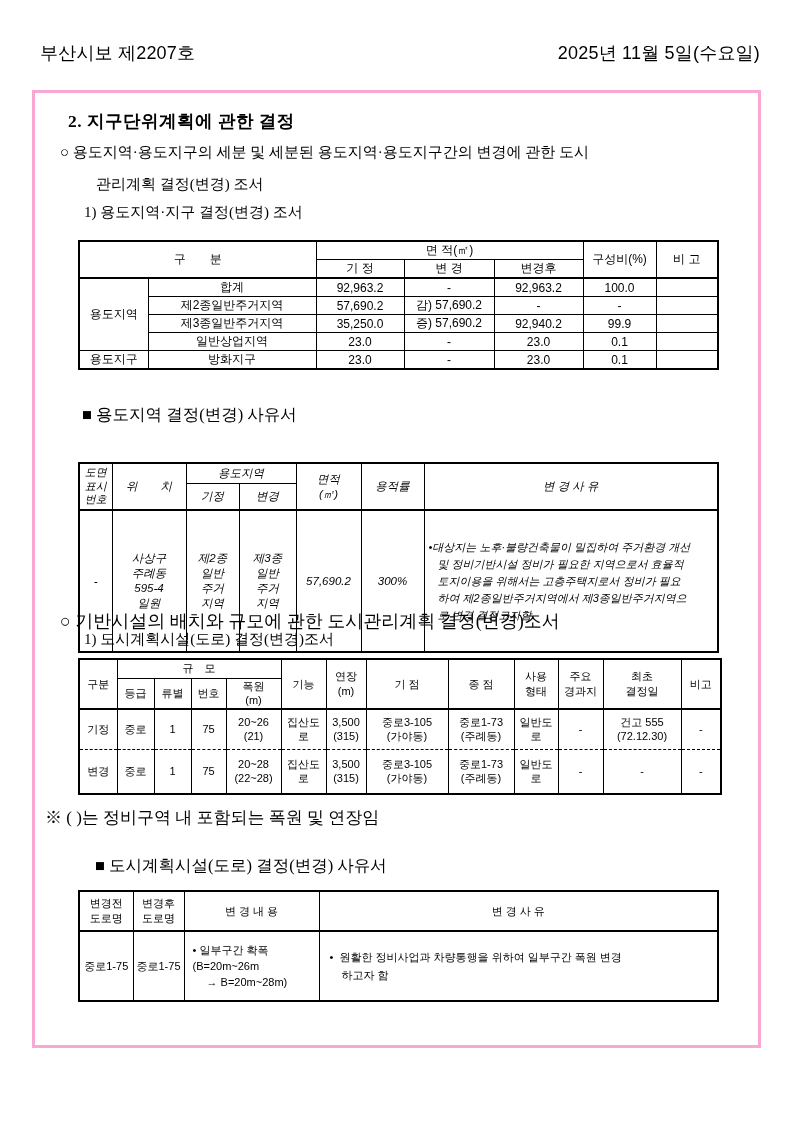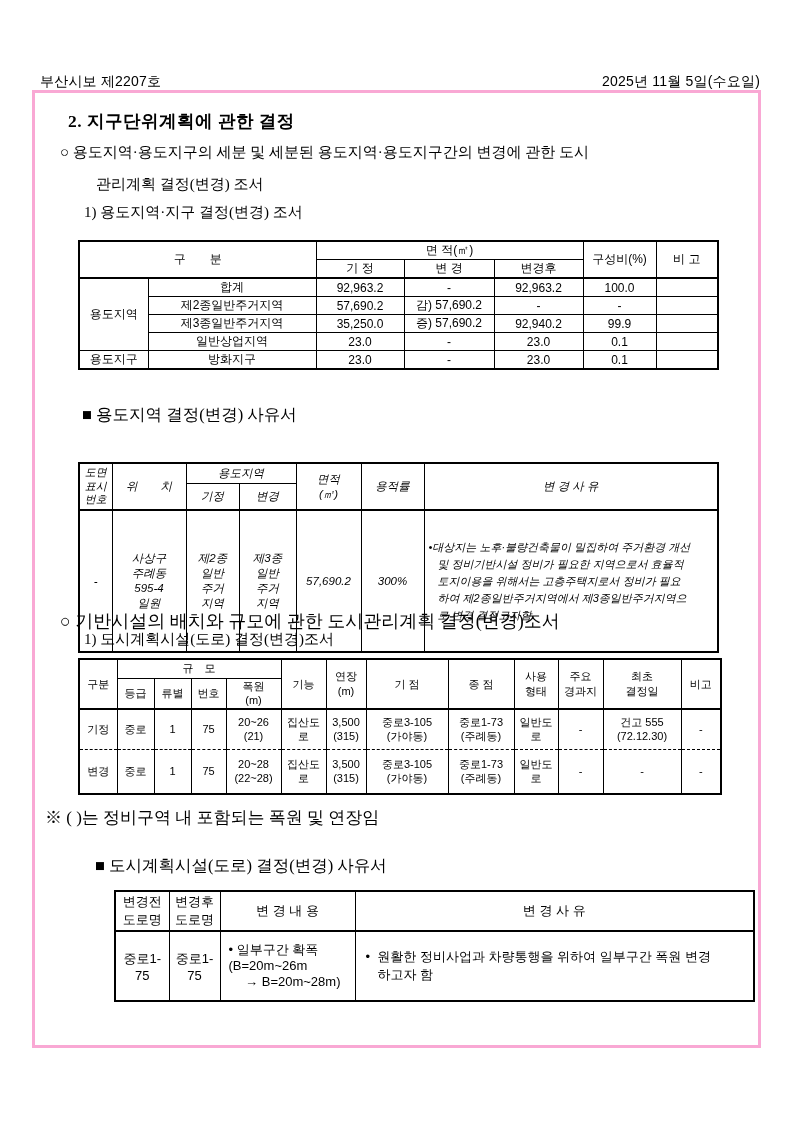--- a/index.html
+++ b/index.html
@@ -2,21 +2,21 @@
 <html><head>
 <meta charset="utf-8">
 <style>
   * { box-sizing: border-box; }
   html,body { margin:0; padding:0; }
   body {
     width:793px; height:1122px; position:relative;
     background:#ffffff; color:#000;
     font-family:"Liberation Sans", sans-serif;
   }
-  .hdr { position:absolute; top:73px; font-size:14px; letter-spacing:.2px; }
+  .hdr { position:absolute; top:41px; font-size:18px; letter-spacing:.2px; }
   .hdr-left { left:40px; }
   .hdr-right { right:33px; }
   .main-box {
     position:absolute; left:32px; top:90px; width:729px; height:958px;
     border:3px solid #f9a8d4; background:#fff;
   }
   .abs { position:absolute; }
   .serif { font-family:"Liberation Serif", serif; }
   .doc-title { left:33px; top:16px; font-size:17.5px; font-weight:bold; letter-spacing:.5px; }
   .para1 {
@@ -62,21 +62,21 @@
   #t3 { left:43px; top:565px; font-size:11px; }
   #t3 th, #t3 td { line-height:1.35; padding:0 1px; }
   #t3 tr.h1 { height:19px; }
   #t3 tr.h2 { height:31px; }
   #t3 tr.b1 { height:40px; }
   #t3 tr.b2 { height:45px; }
   #t3 tr.b1 > td { border-bottom:1px dashed #000; }
   #t3 tr.b2 > td { border-top:1px dashed #000; }
 
   
-  #t4 { left:43px; top:797px; font-size:13px;margin-left:36px; }
+  #t4 { left:43px; top:797px; font-size:11px; }
   #t4 tr.h { height:40px; }
   #t4 tr.b { height:70px; }
   #t4 th { line-height:1.35; }
   #t4 .content { text-align:left; padding-left:8px; line-height:16px; }
   #t4 .reason {
     text-align:left; padding-left:22px; padding-right:6px;
     text-indent:-12px; line-height:18px;
   }
 </style>
 </head>

